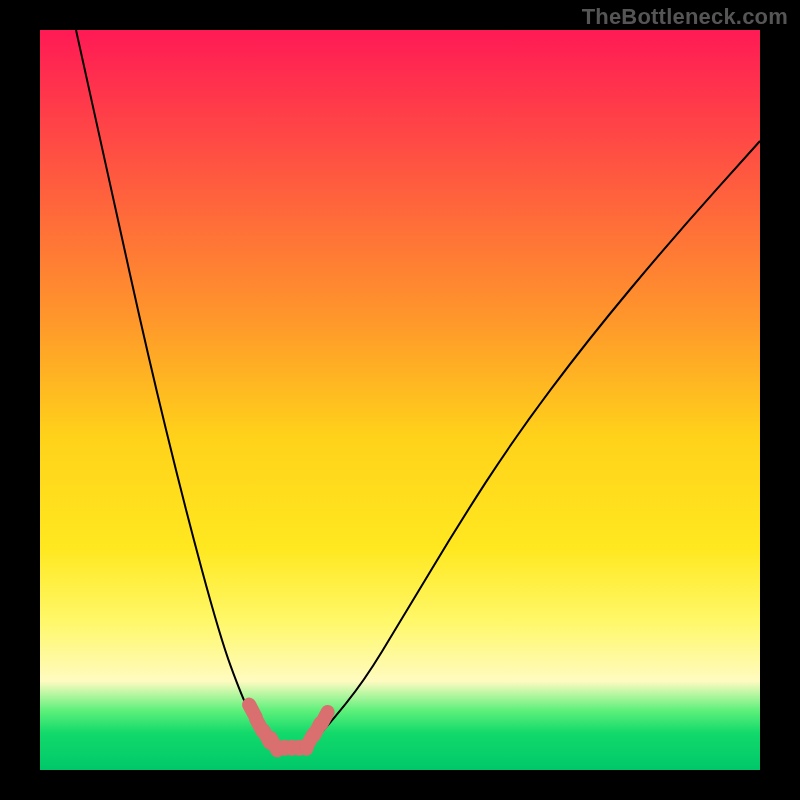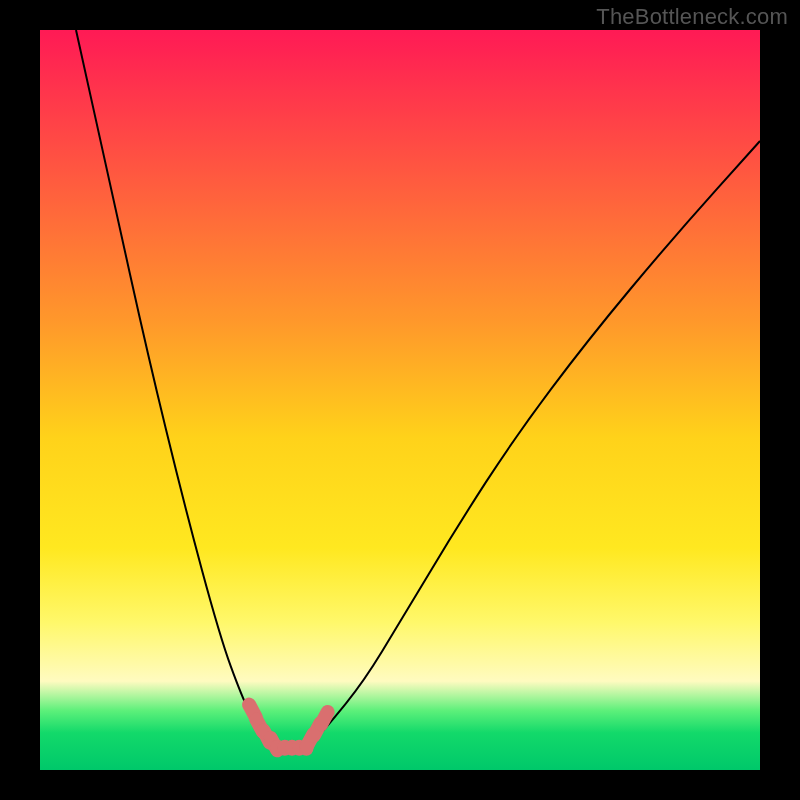--- a/index.html
+++ b/index.html
@@ -37,21 +37,21 @@
       #12d96a 95%,
       #00c86a 100%
     );
   }
   .watermark {
     position: absolute;
     top: 4px;
     right: 12px;
     color: #555;
     font-size: 22px;
-    font-weight: 400;
+    font-weight: 700;
     letter-spacing: 0.2px;
     user-select: none;
   }
   svg.curves {
     position: absolute;
     left: 0;
     top: 0;
     width: 720px;
     height: 740px;
     overflow: visible;

